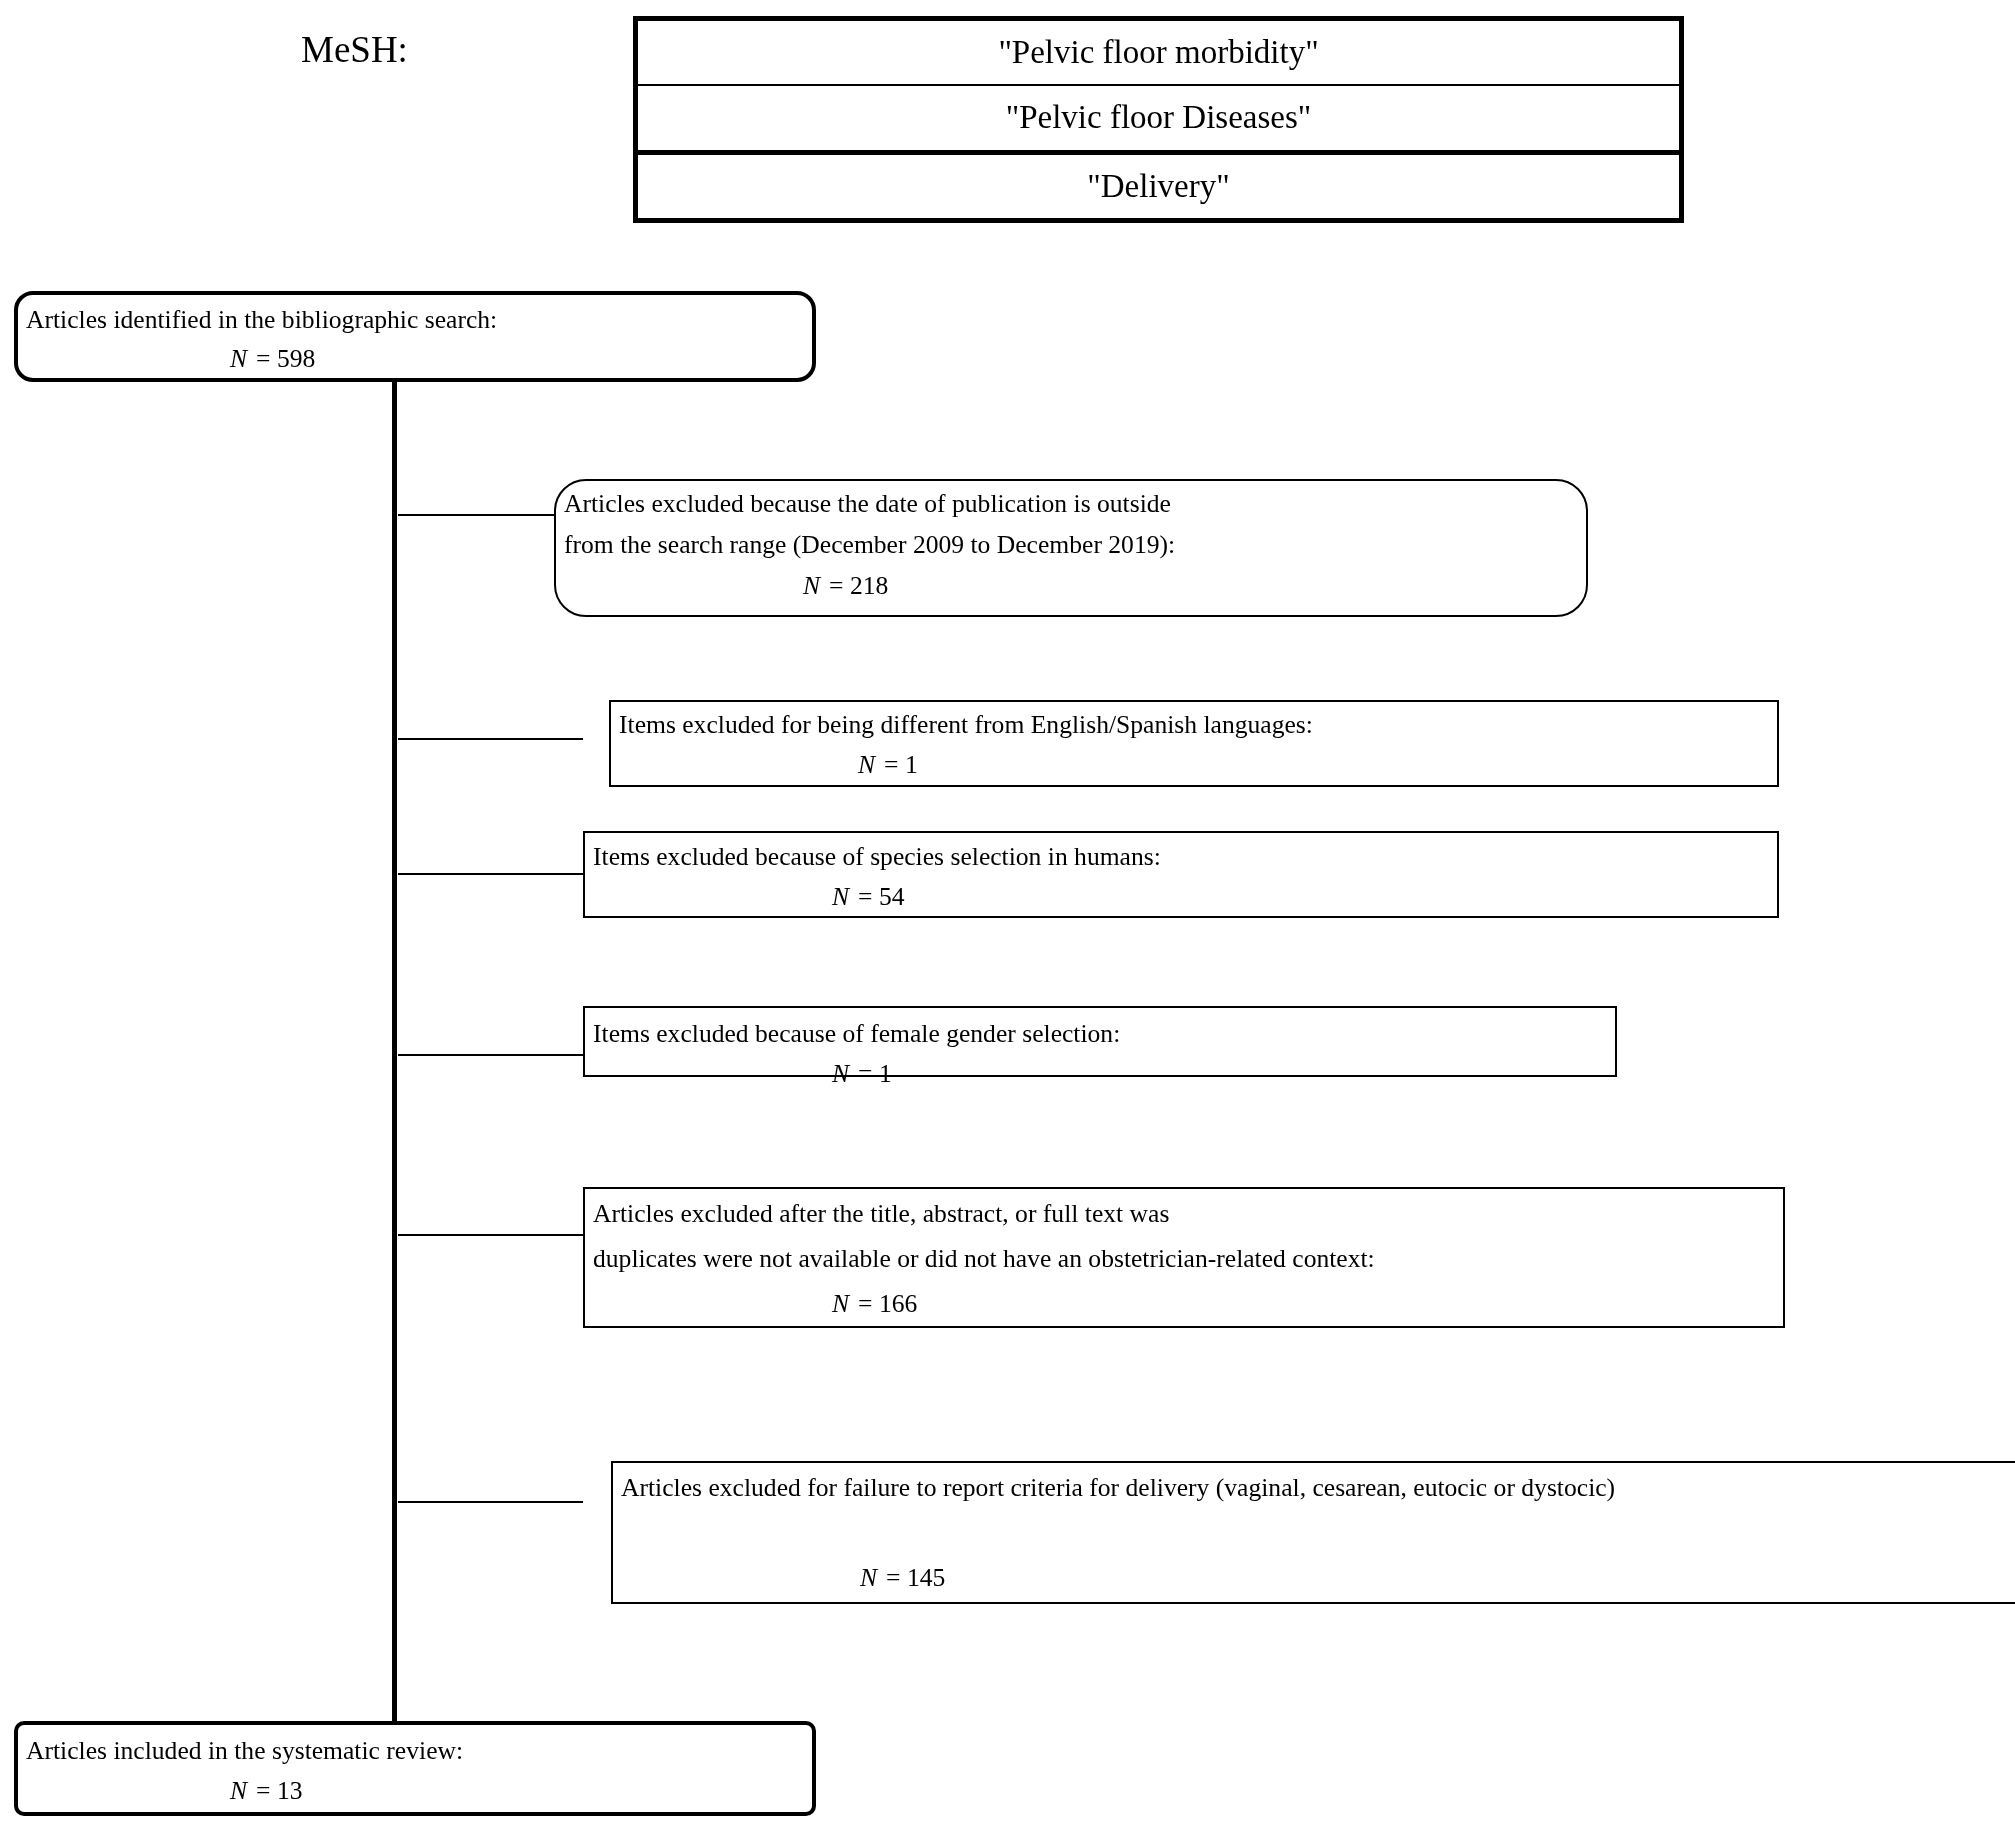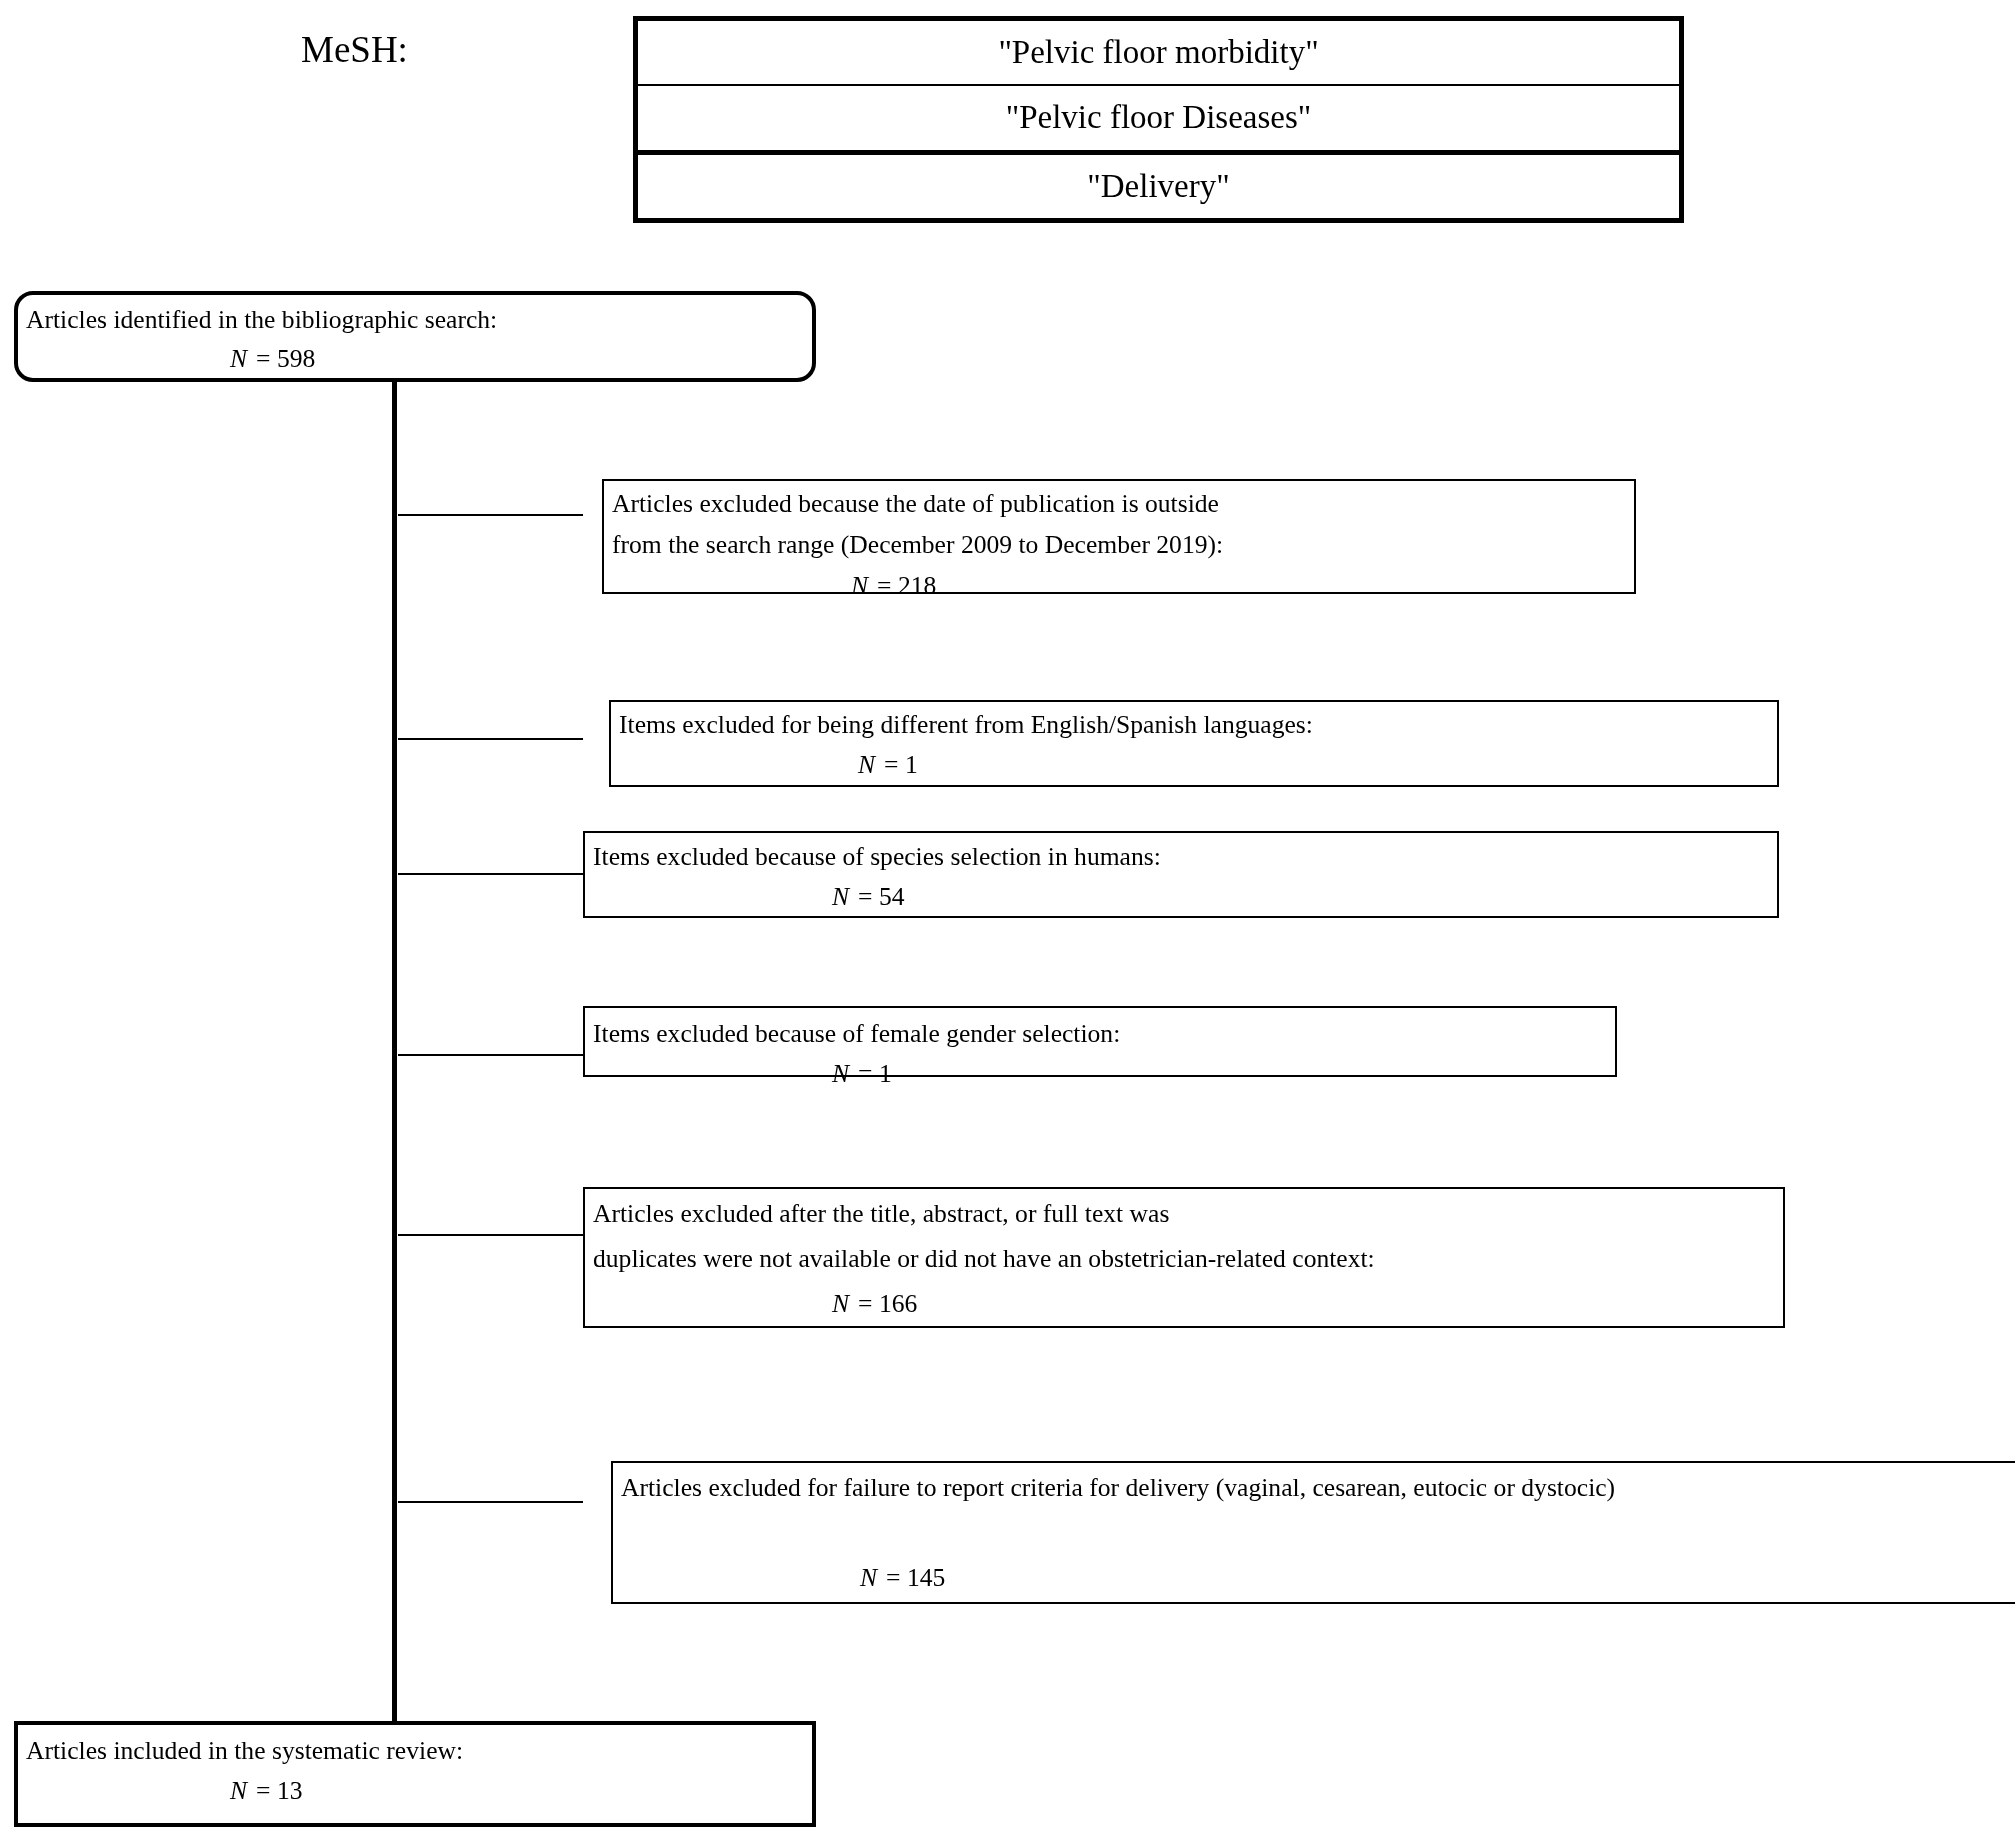--- a/index.html
+++ b/index.html
@@ -67,30 +67,30 @@
 
   
   .box-start {
     left: 14px; top: 291px; width: 802px; height: 91px;
     border-width: 4px; padding-top: 4.5px; border-radius: 19px;
   }
   .box-start .line, .box-start .nline { line-height: 39px; }
   .box-start .nline { padding-left: 204px; }
 
   .box-end {
-    left: 14px; top: 1721px; width: 802px; height: 106px;
-    border-width: 4px; padding-top: 5.7px;
+    left: 14px; top: 1721px; width: 802px; height: 95px;
+    border-width: 4px; padding-top: 5.7px; border-radius: 10px;
   }
   .box-end .line, .box-end .nline { line-height: 40px; }
   .box-end .nline { padding-left: 204px; }
 
   
   .excl .nline { padding-left: 239px; }
 
-  .box-e1 { left: 602px; top: 479px;  width: 1034px; height: 115px; }
+  .box-e1 { left: 554px; top: 479px;  width: 1034px; height: 138px; border-radius: 32px; }
   .box-e1 .line, .box-e1 .nline { line-height: 41px; }
 
   .box-e2 { left: 583px; top: 700px; width: 1170px; height: 87px; padding-top: 3.4px; margin-left: 26px; }
   .box-e3 { left: 583px; top: 831px; width: 1196px; height: 87px; padding-top: 4px; }
   .box-e4 { left: 583px; top: 1006px; width: 1034px; height: 71px; padding-top: 5.7px; }
 
   .box-e5 { left: 583px; top: 1187px; width: 1202px; height: 141px; }
   .box-e5 .line, .box-e5 .nline { line-height: 45px; }
 
   .box-e6 { left: 611px; top: 1461px; width: 1702px; height: 143px; }

